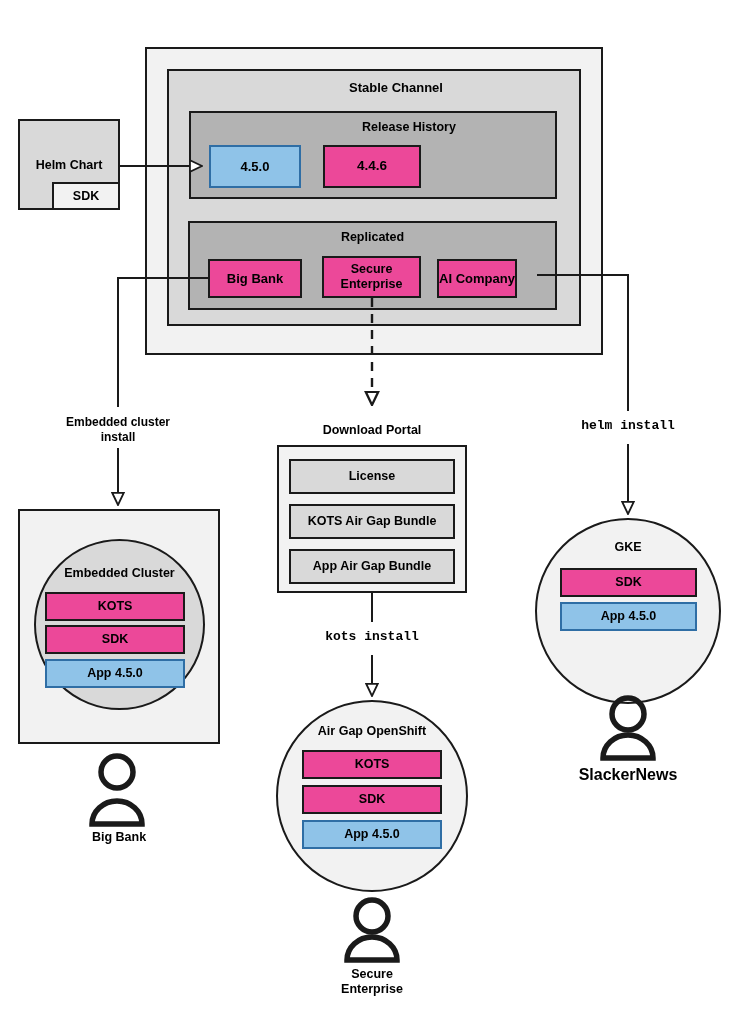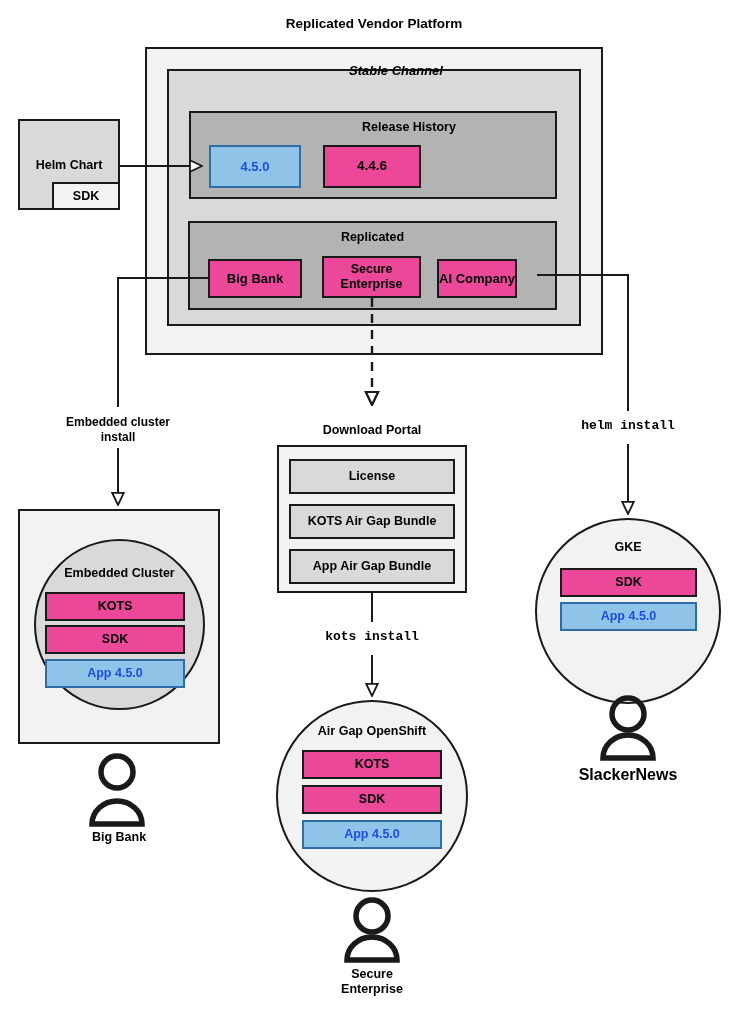--- a/index.html
+++ b/index.html
@@ -10,45 +10,44 @@
 
   .lbl{position:absolute;font-weight:bold;text-align:center;line-height:1.22;}
   .box{position:absolute;box-sizing:border-box;border:2px solid #1a1a1a;}
   .circ{position:absolute;box-sizing:border-box;border:2px solid #1a1a1a;border-radius:50%;}
 
   .fill-white{background:#ec4899;}
   .fill-l1{background:#f2f2f2;}
   .fill-l2{background:#d9d9d9;}
   .fill-l3{background:#b3b3b3;}
   .fill-blue{background:#8fc3e8;border-color:#2f6ea5;}
-  .blue-txt{color:#1d4ed8;}
+  .blue-txt{color:#000000;}
 
   .ctr{display:flex;align-items:center;justify-content:center;text-align:center;
        font-weight:bold;line-height:1.2;}
 
   .title{position:absolute;font-weight:bold;text-align:center;}
   .mono{font-family:"Liberation Mono",monospace;font-weight:bold;}
 
   svg.ovl{position:absolute;left:0;top:0;width:734px;height:1026px;overflow:visible;
           pointer-events:none;}
   .ln{stroke:#1a1a1a;stroke-width:2;fill:none;}
   .ln-d{stroke:#1a1a1a;stroke-width:2.4;fill:none;stroke-dasharray:9 7;}
   .person{fill:none;stroke:#1a1a1a;stroke-width:5.5;stroke-linecap:round;}
 </style>
 </head>
 <body>
 
 <div id="stage">
 
-  <div class="title" style="left:145px;top:16px;width:458px;font-size:13.5px;">Replicated Vendor Platform</div>
 
   <div class="box fill-l1" style="left:145px;top:47px;width:458px;height:308px;"></div>
 
   <div class="box fill-l2" style="left:167px;top:69px;width:414px;height:257px;"></div>
-  <div class="lbl" style="left:167px;top:63px;width:458px;font-size:13px;font-style:italic;">Stable Channel</div>
+  <div class="lbl" style="left:167px;top:80px;width:458px;font-size:13px;">Stable Channel</div>
 
   <div class="box fill-l3" style="left:189px;top:111px;width:368px;height:88px;"></div>
   <div class="lbl" style="left:189px;top:120px;width:440px;font-size:12.5px;">Release History</div>
 
   <div class="box fill-blue ctr blue-txt" style="left:209px;top:145px;width:92px;height:43px;font-size:13px;">4.5.0</div>
   <div class="box fill-white ctr" style="left:323px;top:145px;width:98px;height:43px;font-size:13.5px;">4.4.6</div>
 
   <div class="box fill-l3" style="left:188px;top:221px;width:369px;height:89px;"></div>
   <div class="lbl" style="left:188px;top:230px;width:369px;font-size:12.5px;">Replicated</div>
 

